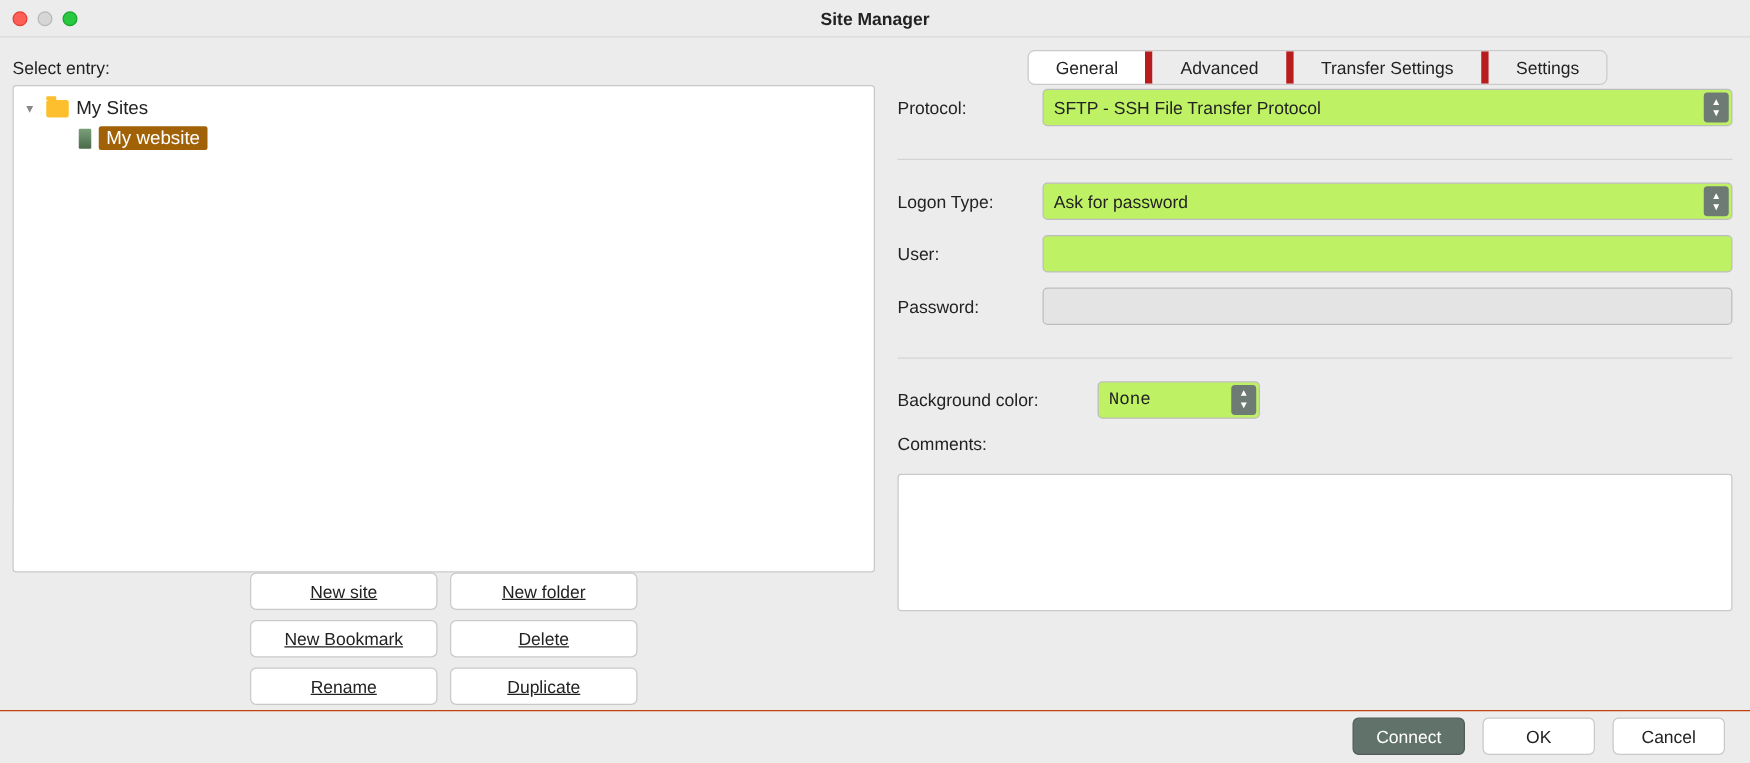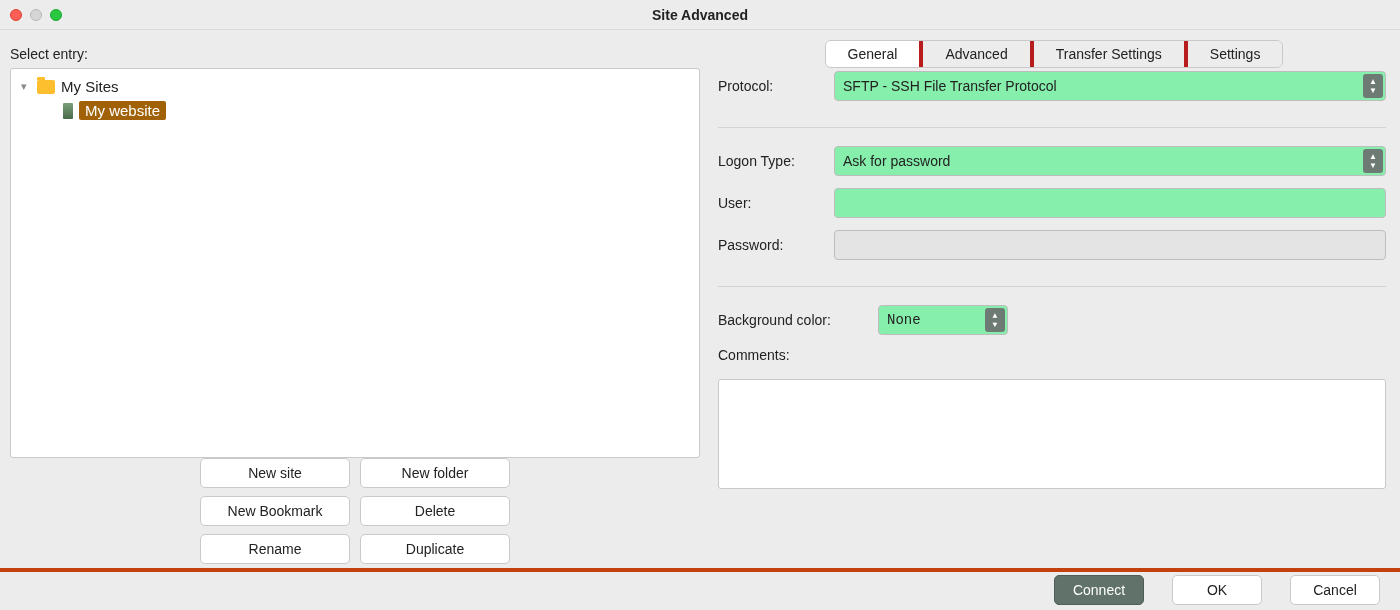--- a/index.html
+++ b/index.html
@@ -51,42 +51,43 @@
   .folder-ic { width:18px; height:14px; background:#fdbf2d; border-radius:2px; position:relative; }
   .folder-ic:before { content:""; position:absolute; top:-3px; left:0; width:8px; height:3px; background:#fdbf2d; border-radius:1px 1px 0 0;}
   .srv-ic { width:10px; height:16px; background:linear-gradient(#7aa07a,#4a6a4a); border-radius:1px; display:inline-block;}
   .selected { background:#a16207; border-radius:2px; padding:1px 6px; color:#fff; }
 
   .btn-grid {
     align-self: center;
     display: grid;
     grid-template-columns: 150px 150px;
     gap: 8px 10px;
+    text-decoration: underline;
   }
   .btn, .fbtn {
     background:#fff; border:1px solid #c9c9c9; border-radius:5px;
     padding:6px 10px; font-size:14px; text-align:center; cursor:default;
   }
   .fbtn { min-width:90px; }
   .fbtn.primary { background:#61726a; color:#fff; border-color:#4f5d56; }
 
   .tabs {
     display:flex; gap:0; justify-content:center; margin-top:4px;
     border:1px solid #c9c9c9; border-radius:6px; overflow:hidden; width:fit-content; align-self:center;
   }
-  .tab { padding:5px 22px; border-right:4px solid #b91c1c; background:#ececec; }
+  .tab { padding:5px 22px; border-right:6px solid #b91c1c; background:#ececec; }
   .tab:last-child { border-right:none; }
   .tab.active { background:#fff; font-weight:500; }
 
   .form { margin-top:3px; display:flex; flex-direction:column; gap:12px; padding-right:4px;}
   .form-row { display:flex; align-items:center; gap:10px; }
   .flab { width:106px; }
   .flab.wide { width:150px; }
   .sel, .inp {
-    background:#86efac; border:1px solid #bdbdbd; border-radius:4px; height:30px;
+    background:#bef264; border:1px solid #bdbdbd; border-radius:4px; height:30px;
     padding:0 28px 0 8px; position:relative; display:flex; align-items:center;
   }
   .sel { flex:1; }
   .stepper {
     position:absolute; right:2px; top:2px; bottom:2px; width:20px;
     background:#6e7b75; border-radius:3px; display:flex; flex-direction:column;
   }
   .stepper:before, .stepper:after {
     content:""; flex:1; display:block;
   }
@@ -97,34 +98,34 @@
   .inp.small { flex:none; width:74px; padding-right:8px;}
   .inp input { border:none; outline:none; width:100%; font-size:15px; background:transparent;}
   .inp.focus { outline:3px solid #9bb6d4; outline-offset:-1px; border-color:#6c8fba;}
   .inp.disabled { background:#e4e4e4; }
   .hr { border:none; border-top:1px solid #d4d4d4; margin:14px 0 6px 0;}
   .comments {
     background:#fff; border:1px solid #c9c9c9; border-radius:3px; flex:1; min-height:110px; margin-top:4px;
   }
 
   .footer {
-    height:40px; border-top:4px solid #c2410c;
-    display:flex; justify-content:flex-end; align-items:center; gap:28px; padding:0 20px;
+    height:40px; border-top:1px solid #c2410c;
+    display:flex; justify-content:flex-end; align-items:center; gap:14px; padding:0 20px;
   }
 </style>
 </head>
 <body>
 
 <div class="titlebar">
   <div class="traffic">
     <div class="tl red"></div>
     <div class="tl grey"></div>
     <div class="tl green"></div>
   </div>
-  <div class="wintitle">Site Advanced</div>
+  <div class="wintitle">Site Manager</div>
 </div>
 
 <div class="content">
   <div class="left">
     <div class="lbl">Select entry:</div>
     <div class="tree">
       <div class="tree-row">
         <span class="chev">▾</span>
         <span class="folder-ic"></span>
         <span>My Sites</span>

